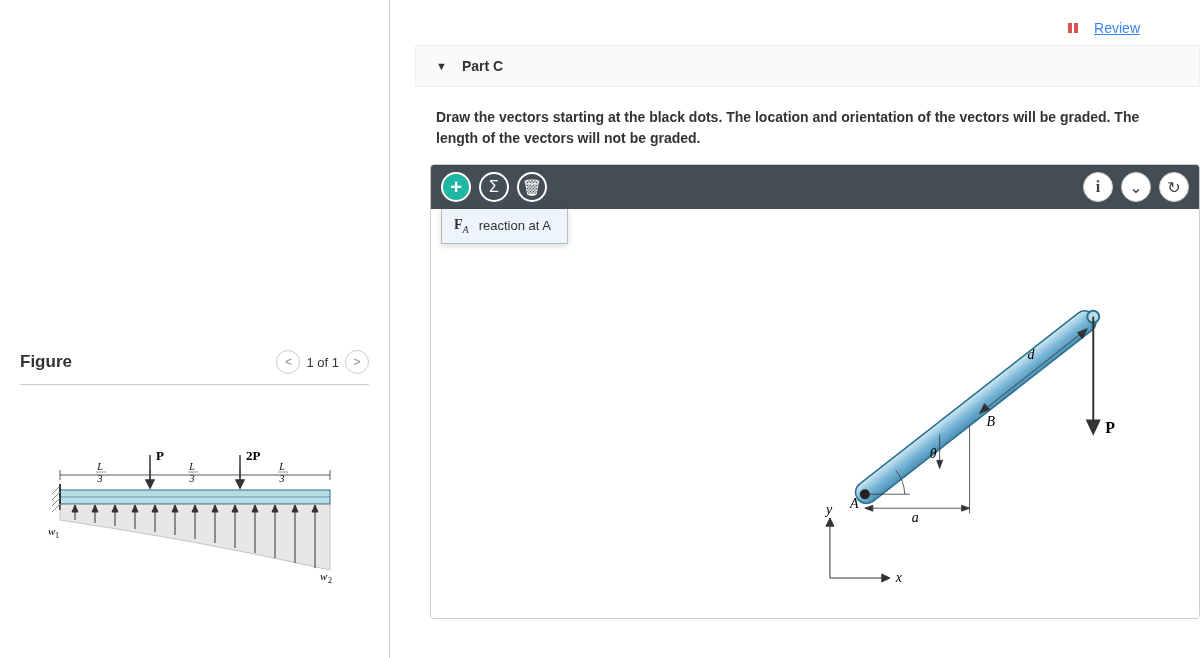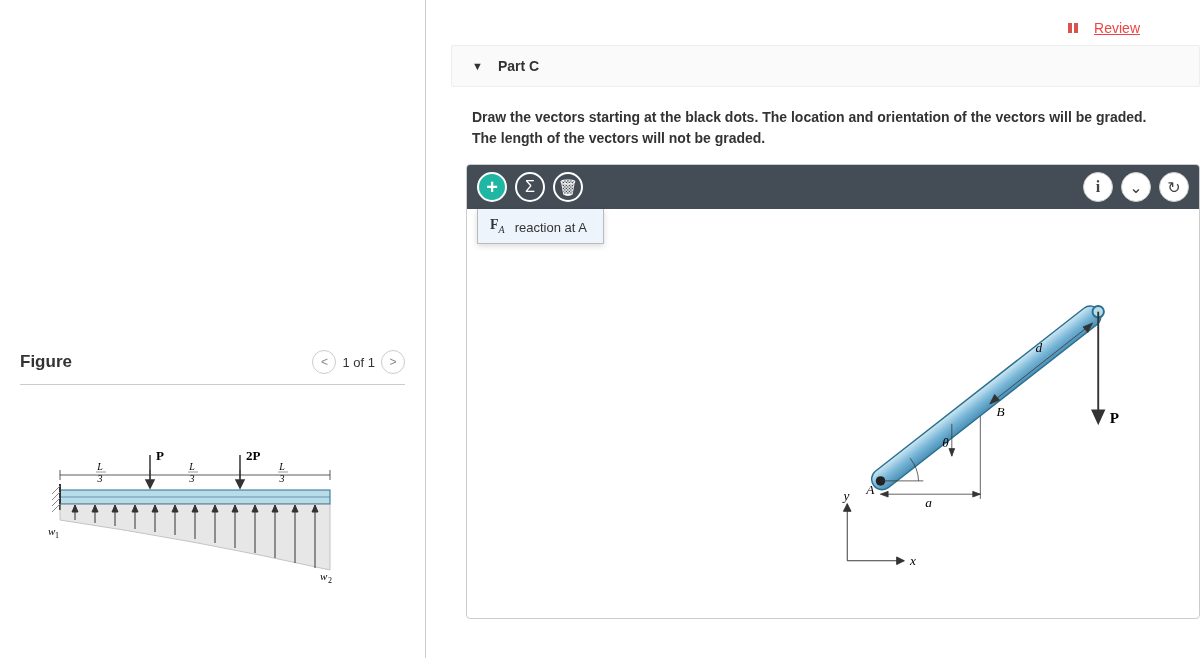--- a/index.html
+++ b/index.html
@@ -8,35 +8,35 @@
     font-size: 14px;
     color: #333;
     background: #fff;
     width: 1200px;
     height: 658px;
     overflow: hidden;
     position: relative;
   }
   .container { display: flex; height: 100%; }
   .left-panel {
-    width: 426px;
+    width: 390px;
     border-right: 1px solid #ccc;
     position: relative;
     padding: 0;
   }
   .right-panel {
     flex: 1;
     padding: 0;
     position: relative;
   }
   .review-link {
     position: absolute;
     top: 20px;
     right: 60px;
-    color: #ef4444;
+    color: #3b82f6;
     text-decoration: underline;
     font-size: 14px;
     display: flex;
     align-items: center;
     gap: 16px;
   }
   .review-link .pause-icon {
     display: inline-flex;
     gap: 2px;
   }
@@ -117,21 +117,21 @@
     background: #fff;
     border: 1px solid #bbb;
     border-top: none;
     box-shadow: 0 2px 6px rgba(0,0,0,0.15);
     font-size: 13px;
     z-index: 10;
   }
   .dropdown-menu .item {
     padding: 8px 16px 8px 12px;
     display: flex;
-    align-items: flex-end;
+    align-items: center;
     gap: 10px;
     cursor: pointer;
   }
   .dropdown-menu .item:first-child { background: #eef4fb; }
   .dropdown-menu .sym {
     font-family: 'Times New Roman', serif;
     font-weight: bold;
     font-size: 14px;
   }
   .dropdown-menu .sym sub { font-size: 10px; font-style: italic; font-weight: normal; }

